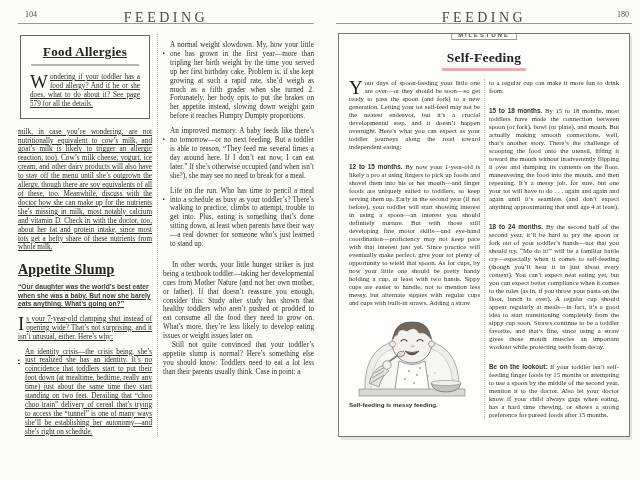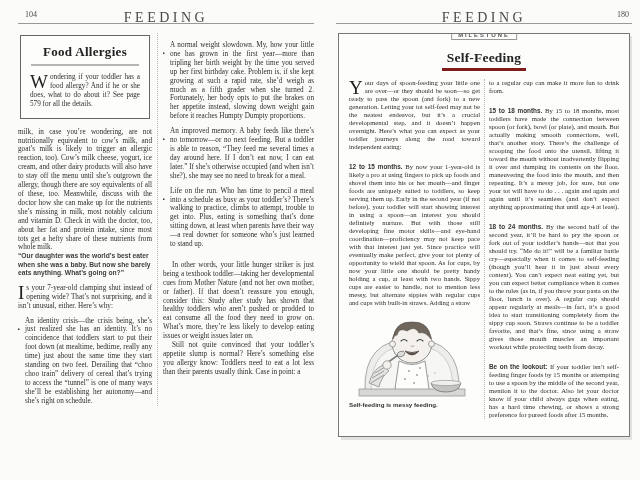--- a/index.html
+++ b/index.html
@@ -9,21 +9,21 @@
   .page.pl{left:18px;width:296px;}
   .page.pr{left:336px;width:296px;}
 
   .pghead{position:relative;height:13px;border-bottom:1px solid #999;margin-bottom:9px;}
   .runhead{position:absolute;left:0;right:0;text-align:center;font-size:14px;letter-spacing:3.5px;color:#4a4a4a;}
   .pgnum{position:absolute;top:0;font-size:8px;color:#4a4a4a;}
   .pl .pgnum{left:7px;}
   .pr .pgnum{right:3px;}
 
   .cols{display:flex;align-items:stretch;}
-  .pl .c1{width:134px;flex:none;}
+  .pl .c1{width:134px;flex:none;text-decoration:underline;}
   .pl .c2{flex:1;}
   .divider{border-left:1px dotted #b8b8b8;margin:0 5px;}
 
   .body{font-size:7.2px;line-height:8.9px;text-align:justify;margin:0;}
   .mt{margin-top:12px;}
   .indent{text-indent:9px;}
 
   .fa-box{border:1px solid #666;padding:8px 9px 9px;margin:2px 2px 9px 2px;background:#fdfdfc;}
   .fa-title{text-align:center;font-weight:bold;font-size:13px;letter-spacing:.3px;color:#222;}
   .fa-rule{height:2px;background:#b5b5b5;margin:4px 1px 7px;}
@@ -32,21 +32,21 @@
   .quote{font-family:"Liberation Sans",sans-serif;font-weight:bold;font-size:6.7px;line-height:8.5px;color:#3d3d3d;text-align:left;margin:0 0 6px;}
   .dropcap{float:left;font-size:19px;line-height:15px;padding:1px 2px 0 0;color:#222;}
 
   .bullet{display:flex;margin-top:6px;}
   .bmark{flex:none;width:7px;}
   .bmark::before{content:"▪";font-size:5.5px;line-height:9px;color:#222;}
 
   .ms-box{position:relative;border:1px solid #777;box-shadow:3px 3px 0 #e2e2df;margin:6px 2px 0 2px;padding:11px 10px 8px;height:383px;background:#fdfdfc;overflow:hidden;}
   .ms-tab{position:absolute;top:-4px;left:50%;transform:translateX(-50%);background:#fdfdfc;border:1px solid #999;padding:1px 6px;font-family:"Liberation Sans",sans-serif;font-size:5.8px;font-weight:bold;letter-spacing:2px;color:#555;white-space:nowrap;}
   .ms-title-row{text-align:center;margin:3px 0 8px;}
-  .ms-title{display:inline-block;font-size:13.5px;font-weight:bold;color:#222;border-bottom:3px solid #7f1d1d;padding:0 5px 2px;letter-spacing:.2px;}
+  .ms-title{display:inline-block;font-size:13.5px;font-weight:bold;color:#222;border-bottom:3px solid #fca5a5;padding:0 5px 2px;letter-spacing:.2px;}
   .ms-box .c1{width:131px;flex:none;}
   .ms-box .c2{flex:1;}
   .ms-box .divider{margin:0 4px;}
   .ms-box .body{font-size:6.7px;line-height:8px;}
   .lead{font-family:"Liberation Sans",sans-serif;font-weight:bold;font-size:6.4px;color:#333;}
 
   .illo{margin-top:6px;}
   .illo svg{display:block;width:126px;height:86px;}
   .caption{font-family:"Liberation Sans",sans-serif;font-weight:bold;font-size:6.2px;color:#333;margin-top:2px;text-align:left;}
 </style>
@@ -61,20 +61,21 @@
       <span class="runhead">FEEDING</span>
     </div>
     <div class="cols">
       <div class="c1">
         <div class="fa-box">
           <div class="fa-title">Food Allergies</div>
           <div class="fa-rule"></div>
           <p class="body"><span class="dropcap">W</span><span>ondering if your toddler has a food allergy? And if he or she does, what to do about it? See page 579 for all the details.</span></p>
         </div>
         <p class="body">milk, in case you’re wondering, are not nutritionally equivalent to cow’s milk, and goat’s milk is likely to trigger an allergic reaction, too). Cow’s milk cheese, yogurt, ice cream, and other dairy products will also have to stay off the menu until she’s outgrown the allergy, though there are soy equivalents of all of these, too. Meanwhile, discuss with the doctor how she can make up for the nutrients she’s missing in milk, most notably calcium and vitamin D. Check in with the doctor, too, about her fat and protein intake, since most tots get a hefty share of these nutrients from whole milk.</p>
+        <h2 class="section-heading">Appetite Slump</h2>
         <p class="quote">“Our daughter was the world’s best eater when she was a baby. But now she barely eats anything. What’s going on?”</p>
         <p class="body"><span class="dropcap">I</span><span>s your 7-year-old clamping shut instead of opening wide? That’s not surprising, and it isn’t unusual, either. Here’s why:</span></p>
         <div class="bullet">
           <span class="bmark"></span>
           <p class="body">An identity crisis—the crisis being, she’s just realized she has an identity. It’s no coincidence that toddlers start to put their foot down (at mealtime, bedtime, really any time) just about the same time they start standing on two feet. Derailing that “choo choo train” delivery of cereal that’s trying to access the “tunnel” is one of many ways she’ll be establishing her autonomy—and she’s right on schedule.</p>
         </div>
       </div>
       <div class="divider"></div>
       <div class="c2">
         <div class="bullet" style="margin-top:8px;">
@@ -83,21 +84,21 @@
         </div>
         <div class="bullet">
           <span class="bmark"></span>
           <p class="body">An improved memory. A baby feeds like there’s no tomorrow—or no next feeding. But a toddler is able to reason, “They feed me several times a day around here. If I don’t eat now, I can eat later.” If she’s otherwise occupied (and when isn’t she?), she may see no need to break for a meal.</p>
         </div>
         <div class="bullet">
           <span class="bmark"></span>
           <p class="body">Life on the run. Who has time to pencil a meal into a schedule as busy as your toddler’s? There’s walking to practice, climbs to attempt, trouble to get into. Plus, eating is something that’s done sitting down, at least when parents have their way—a real downer for someone who’s just learned to stand up.</p>
         </div>
         <p class="body mt indent">In other words, your little hunger striker is just being a textbook toddler—taking her developmental cues from Mother Nature (and not her own mother, or father). If that doesn’t reassure you enough, consider this: Study after study has shown that healthy toddlers who aren’t pushed or prodded to eat consume all the food they need to grow on. What’s more, they’re less likely to develop eating issues or weight issues later on.</p>
-        <p class="body indent">Still not quite convinced that your toddler’s appetite slump is normal? Here’s something else you allergy know: Toddlers need to eat a lot less than their parents usually think. Case in point: a</p>
+        <p class="body indent">Still not quite convinced that your toddler’s appetite slump is normal? Here’s something else you should know: Toddlers need to eat a lot less than their parents usually think. Case in point: a</p>
       </div>
     </div>
   </div>
 
   <div class="page pr">
     <div class="pghead">
       <span class="runhead">FEEDING</span>
       <span class="pgnum">180</span>
     </div>
     <div class="ms-box">

